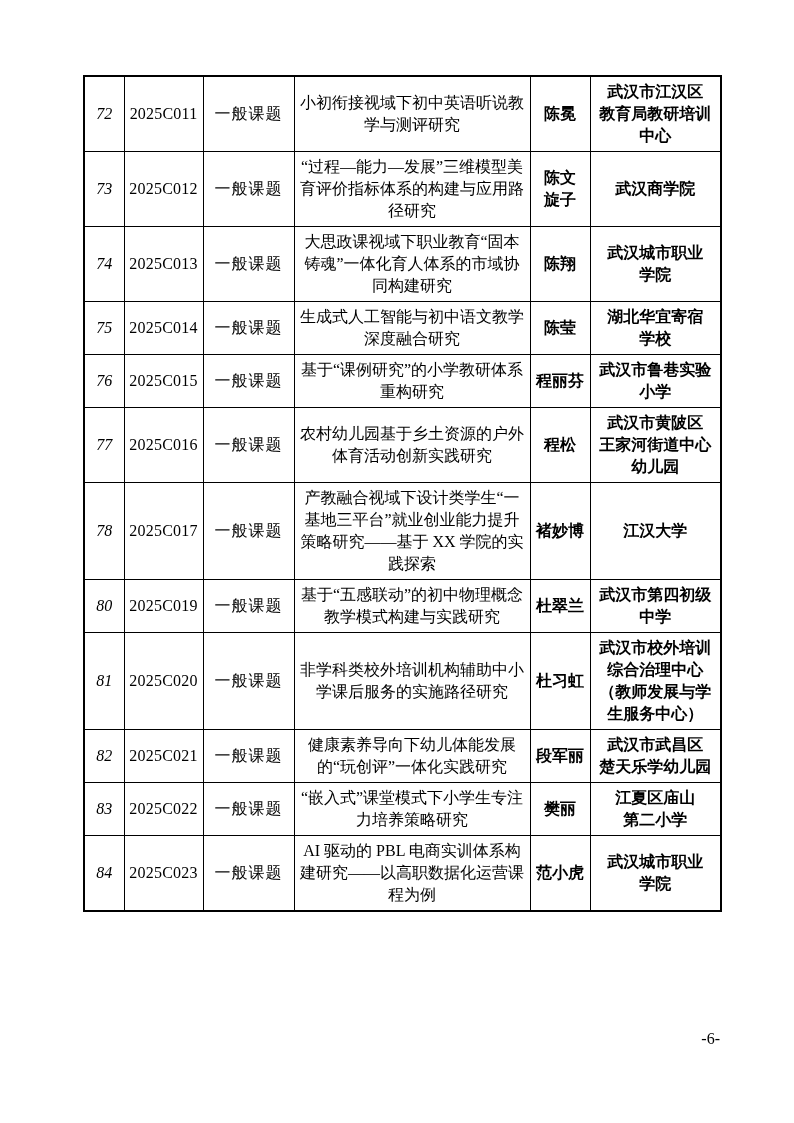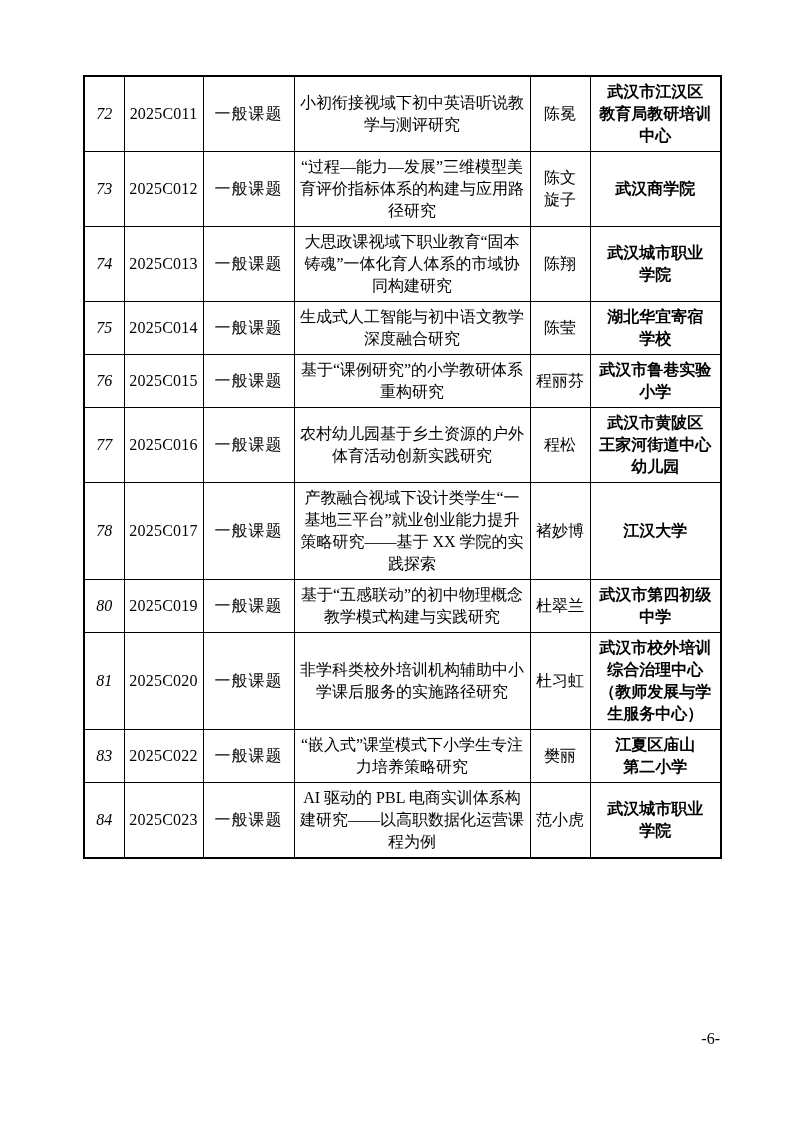--- a/index.html
+++ b/index.html
@@ -36,21 +36,21 @@
   }
   td.c-no   { font-size: 16px; font-style: italic; }
   td.c-code { font-size: 15px; letter-spacing: 0.2px; margin-left: 25px; }
   td.c-cat  { letter-spacing: 1px; }
   td.c-title {
     text-align: justify;
     text-justify: inter-ideograph;
     white-space: normal;
     padding: 4px 8px;
   }
-  td.c-leader { padding: 4px 2px; }
+  td.c-leader { padding: 4px 2px; font-weight: bold; }
   td.c-org { padding: 4px 4px; font-weight: bold; }
   .page-number {
     position: absolute;
     top: 1029px;
     right: 74px;
     font-size: 16px;
     line-height: 20px;
   }
 </style>
 </head>
@@ -146,20 +146,29 @@
         <td class="c-code">2025C020</td>
         <td class="c-cat">一般课题</td>
         <td class="c-title">非学科类校外培训机构辅助中小学课后服务的实施路径研究</td>
         <td class="c-leader">杜习虹</td>
         <td class="c-org">武汉市校外培训
 综合治理中心
 （教师发展与学
 生服务中心）</td>
       </tr>
       <tr>
+        <td class="c-no">82</td>
+        <td class="c-code">2025C021</td>
+        <td class="c-cat">一般课题</td>
+        <td class="c-title">健康素养导向下幼儿体能发展的“玩创评”一体化实践研究</td>
+        <td class="c-leader">段军丽</td>
+        <td class="c-org">武汉市武昌区
+楚天乐学幼儿园</td>
+      </tr>
+      <tr>
         <td class="c-no">83</td>
         <td class="c-code">2025C022</td>
         <td class="c-cat">一般课题</td>
         <td class="c-title">“嵌入式”课堂模式下小学生专注力培养策略研究</td>
         <td class="c-leader">樊丽</td>
         <td class="c-org">江夏区庙山
 第二小学</td>
       </tr>
       <tr>
         <td class="c-no">84</td>

